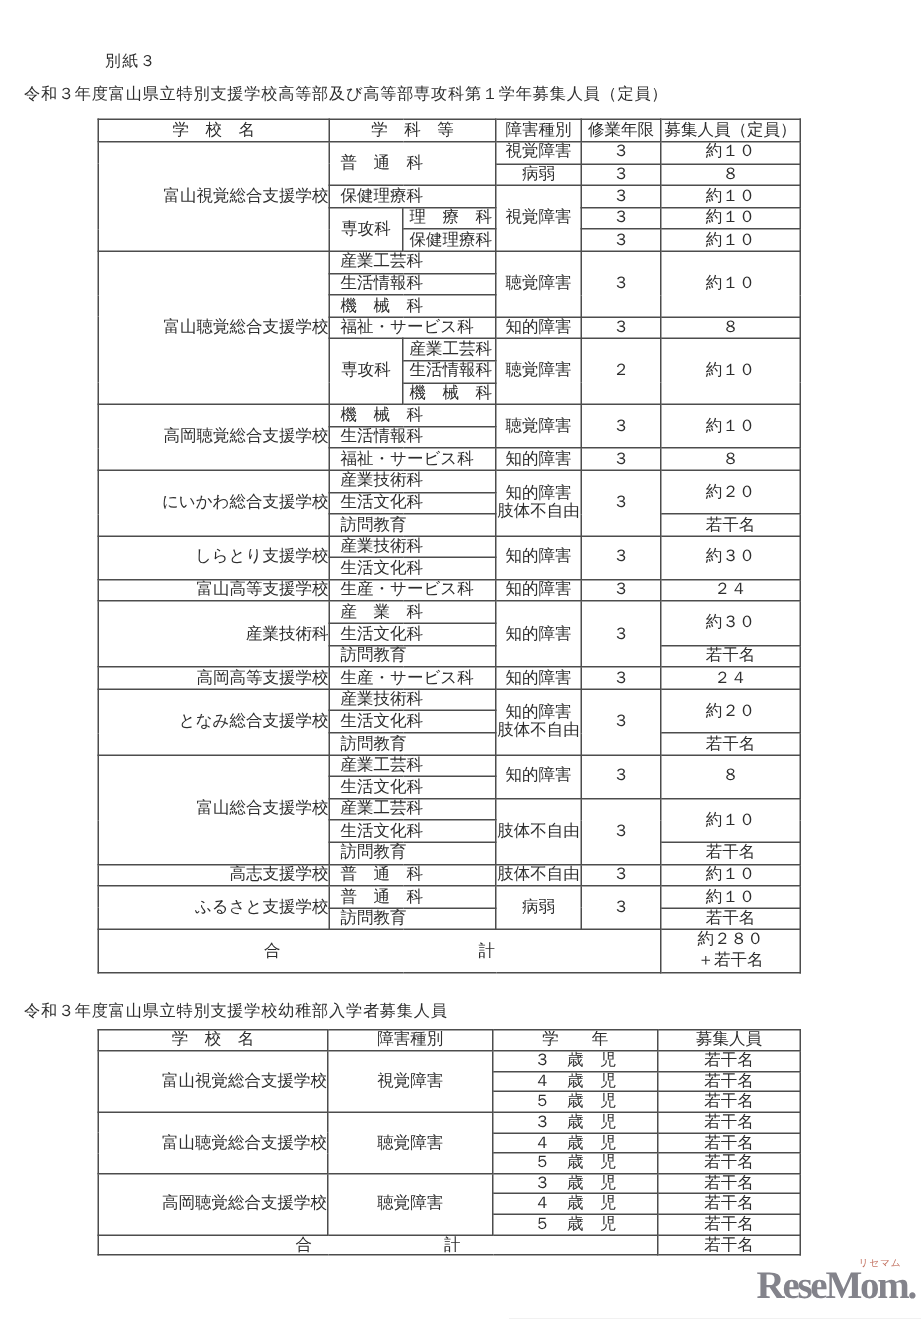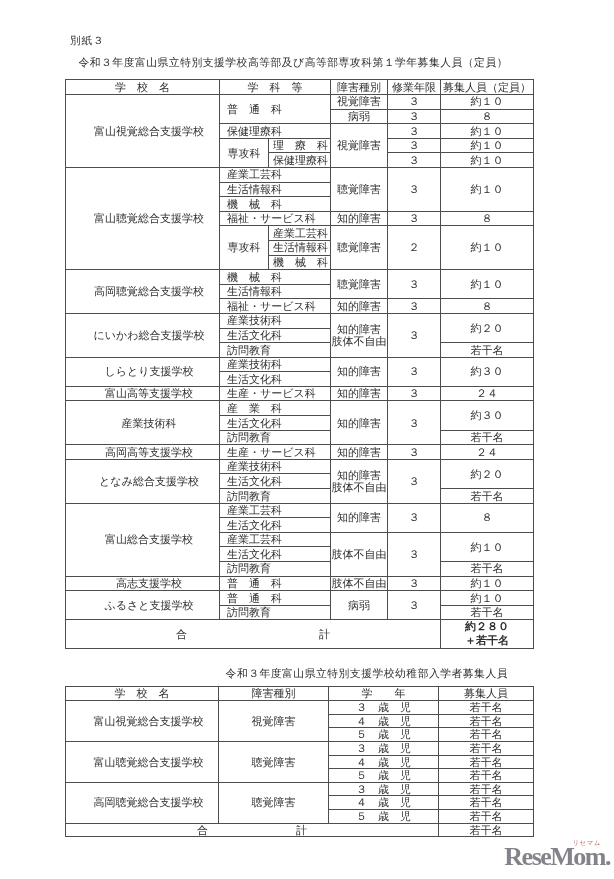--- a/index.html
+++ b/index.html
@@ -2,42 +2,42 @@
 <html><head>
 <meta charset="utf-8">
 <style>
   html,body{margin:0;padding:0;background:#e8e8e8;}
   .sheet{
     position:relative; width:614px; height:879px; background:#ffffff;
     font-family:"Liberation Serif","DejaVu Serif",serif; color:#2e2e2e;
     overflow:hidden; margin:0 auto;
   }
   .attachment{position:absolute; left:70px; top:34px; font-size:10.5px; letter-spacing:1px;}
-  .doc-title{position:absolute; left:0; width:508px; text-align:right; font-size:10.8px; letter-spacing:.5px;}
+  .doc-title{position:absolute; left:0; width:508px; text-align:left; font-size:10.8px; letter-spacing:.5px;padding-left:16px;}
   .doc-title.t1{top:56px;}
   .doc-title.t2{top:667px;}
   table.sheet-table{
     position:absolute; left:65px; border-collapse:collapse; table-layout:fixed;
     font-size:11px; line-height:1.15;
   }
   table.t1{top:79px; width:468px;}
   table.t2{top:686px; width:468px;}
   .sheet-table th,.sheet-table td{
     border:1px solid #4d4d4d; padding:0; text-align:center; vertical-align:middle;
     white-space:pre-line; overflow:hidden; font-weight:normal;
   }
   table.t1 thead tr{height:15px;}
   table.t1 tbody tr{height:14.6px;}
   table.t1 tbody tr.total-row{height:26px;}
   table.t2 thead tr{height:14px;}
   table.t2 tbody tr{height:13px;}
-  td.name{text-align:center; padding-left:13px;}
+  td.name{text-align:right; padding-left:13px;}
   td.dept{text-align:left; padding-left:7px;}
   td.sub{text-align:left; padding-left:4px;}
-  td.total-val{line-height:1.25;font-weight:bold;}
+  td.total-val{line-height:1.25;}
   .logo{position:absolute; left:494px; top:840px; width:116px; text-align:right;
         font-family:Liberation Serif, serif;}
   .logo-ruby{display:block; font-size:6.5px; color:#c2705f; letter-spacing:.5px;
              padding-right:9px; margin-bottom:-3px; line-height:1;}
   .logo-text{font-weight:bold; font-size:26px; color:#83838b; letter-spacing:-1.5px; line-height:1;}
 </style>
 </head>
 <body>
 
 <div class="sheet">

